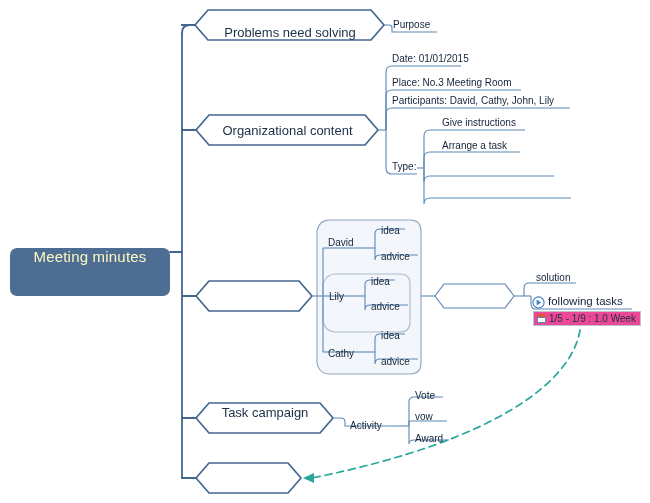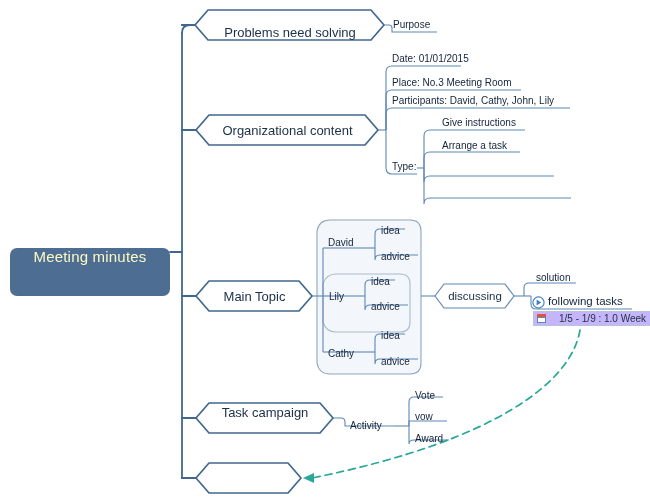--- a/index.html
+++ b/index.html
@@ -33,22 +33,22 @@
   
   .sub{
     position:absolute;color:#13243a;font-size:10px;
     white-space:nowrap;line-height:13px;
   }
 
   
   .datetag{
     position:absolute;left:533px;top:311px;
     height:15px;box-sizing:border-box;
-    border:1px solid #b9c4cf;background:#c4b5fd;
-    display:flex;align-items:center;gap:13px;
+    border:1px solid #b9c4cf;background:#ec4899;
+    display:flex;align-items:center;gap:3px;
     padding:0 4px 0 3px;font-size:10px;color:#23323f;white-space:nowrap;
   }
   .cal{width:9px;height:9px;position:relative;flex:0 0 auto;}
   .cal .top{position:absolute;left:0;top:0;width:9px;height:3px;background:#e2543c;}
   .cal .bot{position:absolute;left:0;top:3px;width:9px;height:6px;background:#fff;border:1px solid #5d87b5;box-sizing:border-box;}
 
   .taskicon{
     position:absolute;left:532px;top:296px;width:13px;height:13px;
   }
   .ftlabel{
@@ -160,32 +160,26 @@
   </div>
 
   <div class="hexwrap" style="left:195px;top:10px;width:190px;height:44px">
     <span class="hlabel">Problems need solving</span>
   </div>
 
   <div class="hexwrap" style="left:196px;top:115px;width:183px;height:30px">
     <span class="hlabel">Organizational content</span>
   </div>
 
-  <div class="hexwrap" style="left:196px;top:281px;width:117px;height:30px">
-    <span class="hlabel">Main Topic</span>
-  </div>
 
   <div class="hexwrap" style="left:196px;top:403px;width:138px;height:18px">
     <span class="hlabel">Task campaign</span>
   </div>
 
 
-  <div class="hexwrap" style="left:435px;top:284px;width:80px;height:24px">
-    <span class="hlabel" style="font-size:11.5px">discussing</span>
-  </div>
 
   <div class="sub" style="left:393px;top:18px">Purpose</div>
 
   <div class="sub" style="left:392px;top:52px">Date: 01/01/2015</div>
   <div class="sub" style="left:392px;top:76px">Place: No.3 Meeting Room</div>
   <div class="sub" style="left:392px;top:94px">Participants: David, Cathy, John, Lily</div>
   <div class="sub" style="left:392px;top:160px">Type:</div>
 
   <div class="sub" style="left:442px;top:116px">Give instructions</div>
   <div class="sub" style="left:442px;top:139px">Arrange a task</div>

